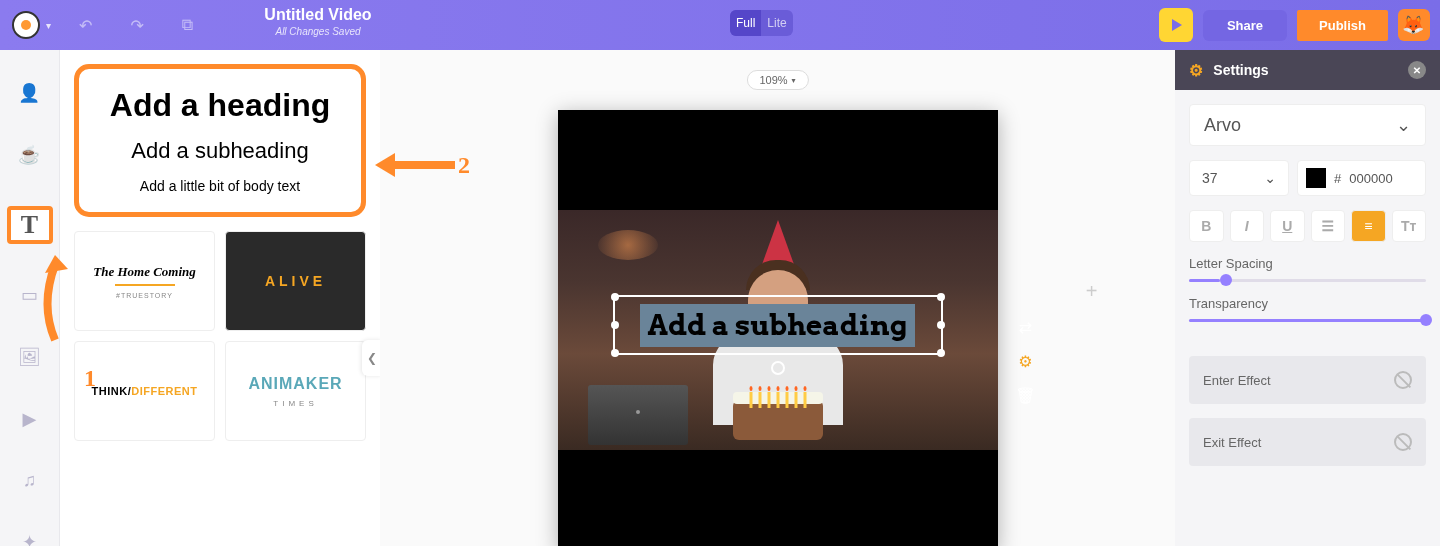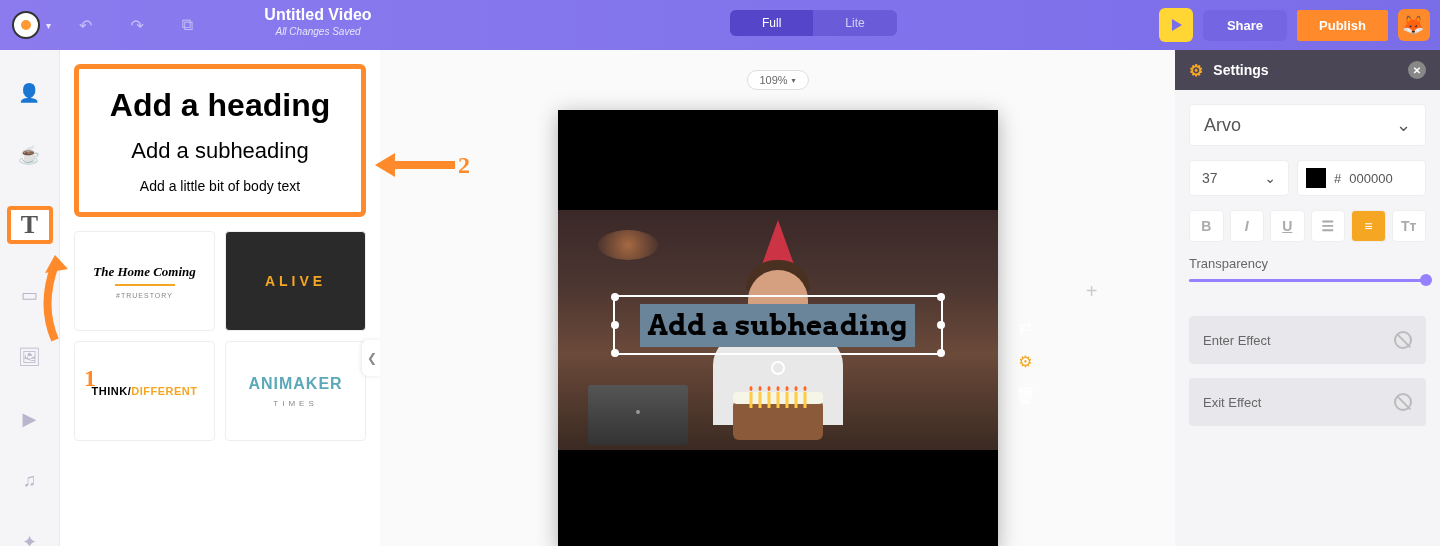--- a/index.html
+++ b/index.html
@@ -12,39 +12,39 @@
 .logo-eye::after { content: ''; width: 10px; height: 10px; background: #ff9933; border-radius: 50%; }
 .chevron-down { color: #fff; font-size: 10px; opacity: 0.8; }
 .topbar-icons { margin-left: 28px; display: flex; gap: 38px; opacity: 0.5; }
 .topbar-icon { color: #fff; font-size: 16px; }
 
 .title-area { position: absolute; left: 218px; top: 6px; text-align: center; width: 200px; }
 .title-area .title { color: #fff; font-weight: bold; font-size: 16px; }
 .title-area .sub { color: #fff; font-style: italic; font-size: 10px; opacity: 0.8; margin-top: 2px; }
 
 .mode-toggle { position: absolute; left: 730px; top: 10px; display: flex; background: #6a5cd8; border-radius: 6px; overflow: hidden; }
-.mode-toggle div { padding: 6px 32px; font-size: 12px; color: #fff; }
+.mode-toggle div { padding: 6px 6px; font-size: 12px; color: #fff; }
 .mode-toggle .active { background: #5546c9; }
 .mode-toggle .inactive { opacity: 0.7; }
 
 .right-buttons { position: absolute; right: 10px; top: 8px; display: flex; align-items: center; gap: 10px; }
 .play-btn { width: 34px; height: 34px; background: #ffd633; border-radius: 6px; display: flex; align-items: center; justify-content: center; }
 .play-btn::after { content: ''; width: 0; height: 0; border-left: 10px solid #7a6de8; border-top: 6px solid transparent; border-bottom: 6px solid transparent; margin-left: 2px; }
 .share-btn { background: #7466e3; color: #fff; padding: 8px 24px; border-radius: 6px; font-size: 13px; font-weight: 600; }
 .publish-btn { background: #ff8a2b; color: #fff; padding: 8px 22px; border-radius: 2px; font-size: 13px; font-weight: 600; }
 .avatar { width: 32px; height: 32px; background: #ff8a2b; border-radius: 6px; display: flex; align-items: center; justify-content: center; font-size: 18px; }
 
 
 .icon-rail { position: absolute; left: 0; top: 50px; width: 60px; height: 496px; background: #f5f5f7; display: flex; flex-direction: column; align-items: center; padding-top: 32px; gap: 40px; border-right: 1px solid #e8e8ec; }
 .rail-icon { width: 28px; height: 28px; display: flex; align-items: center; justify-content: center; color: #b8b5cc; font-size: 18px; }
 .rail-icon.selected { border: 4px solid #ff8a2b; border-radius: 4px; width: 46px; height: 46px; background: #fff; color: #555; font-size: 26px; font-weight: bold; font-family: serif; }
 
 
 .text-panel { position: absolute; left: 60px; top: 50px; width: 320px; height: 496px; background: #fff; padding: 14px; overflow: hidden; }
-.text-hero { border: 5px solid #ff8a2b; border-radius: 6px; padding: 18px 10px; text-align: center; font-family: 'Georgia', serif; }
+.text-hero { border: 5px solid #ff8a2b; border-radius: 15px; padding: 18px 10px; text-align: center; font-family: 'Georgia', serif; }
 .text-hero .h1 { font-size: 32px; font-weight: bold; margin-bottom: 14px; }
 .text-hero .h2 { font-size: 22px; margin-bottom: 14px; }
 .text-hero .body { font-size: 14px; }
 .thumb-grid { display: grid; grid-template-columns: 1fr 1fr; gap: 10px; margin-top: 14px; }
 .thumb { height: 100px; background: #fff; border: 1px solid #eee; border-radius: 4px; display: flex; flex-direction: column; align-items: center; justify-content: center; font-size: 11px; text-align: center; padding: 4px; }
 .thumb.alive { background: #2a2a2a; color: #f5a623; font-weight: bold; letter-spacing: 4px; font-size: 14px; }
 .thumb .tm { font-weight: bold; font-style: italic; font-family: Georgia, serif; font-size: 13px; }
 .thumb .tm-sub { font-size: 7px; margin-top: 6px; letter-spacing: 1px; color: #888; }
 .thumb .tm-underline { width: 60px; height: 2px; background: #f5a623; margin-top: 4px; }
 .thumb.think { font-size: 11px; font-weight: bold; letter-spacing: 0.5px; }
@@ -268,20 +268,27 @@
     </div>
     <div class="format-row">
       <div class="fmt-btn">B</div>
       <div class="fmt-btn italic">I</div>
       <div class="fmt-btn underline">U</div>
       <div class="fmt-btn">☰</div>
       <div class="fmt-btn active">≡</div>
       <div class="fmt-btn">Tᴛ</div>
     </div>
     <div class="slider-section">
+      <div class="label">Letter Spacing</div>
+      <div class="slider-track">
+        <div class="slider-fill" style="width:13%"></div>
+        <div class="slider-thumb" style="left:13%"></div>
+      </div>
+    </div>
+    <div class="slider-section">
       <div class="label">Transparency</div>
       <div class="slider-track">
         <div class="slider-fill" style="width:100%"></div>
         <div class="slider-thumb" style="left:calc(100% - 6px)"></div>
       </div>
     </div>
     <div style="height:6px"></div>
     <div class="effect-row">
       <span>Enter Effect</span>
       <span class="disabled-icon"></span>

